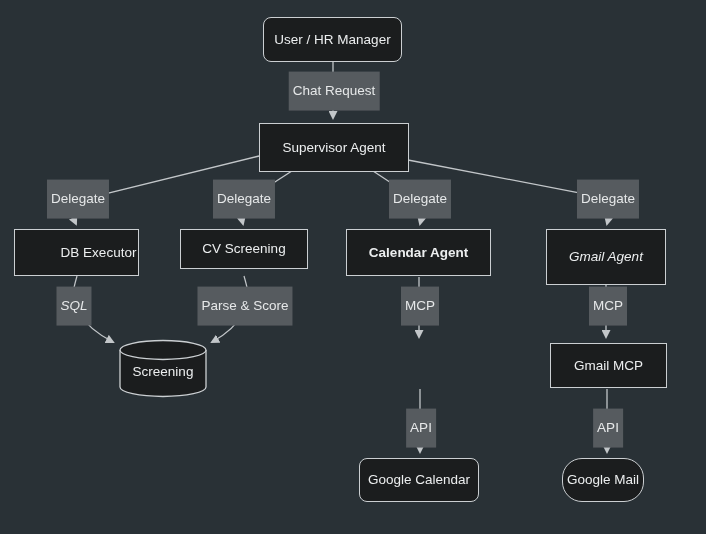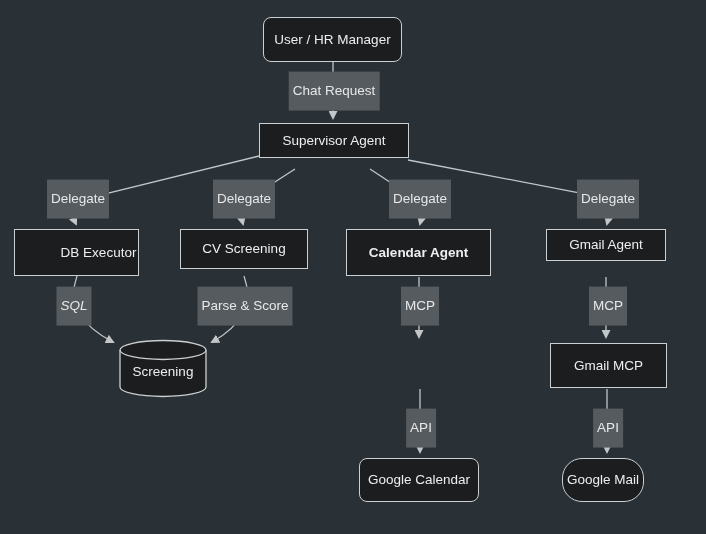--- a/index.html
+++ b/index.html
@@ -25,25 +25,25 @@
   }
   .rounded{border-radius:8px;}
   .ghost{background:transparent;border:none;}
   .elabel{
     position:absolute;transform:translate(-50%,-50%);
     background:var(--edge-label-bg);color:var(--edge-label-text);
     font-size:13.5px;padding:12px 4px;white-space:nowrap;line-height:1.1;
   }
   
   #n-user{left:263px;top:17px;width:139px;height:45px;}
-  #n-supervisor{left:259px;top:123px;width:150px;height:35px;}
+  #n-supervisor{left:259px;top:123px;width:150px;height:49px;}
   #n-db{left:14px;top:229px;width:125px;height:47px;padding-left:44px;}
   #n-cv{left:180px;top:229px;width:128px;height:40px;}
   #n-cal{left:346px;top:229px;width:145px;height:47px;font-weight:bold;}
-  #n-gma{left:546px;top:229px;width:120px;height:32px;}
+  #n-gma{left:546px;top:229px;width:120px;height:56px;font-style:italic;}
   #n-gcalmcp{left:333px;top:343px;width:177px;height:45px;}
   #n-gmailmcp{left:550px;top:343px;width:117px;height:45px;}
   #n-gcal{left:359px;top:458px;width:120px;height:44px;}
   #n-gmail{left:562px;top:458px;width:82px;height:44px;border-radius:20px;}
   #n-pg{left:120px;top:353px;width:86px;height:38px;}
   
   #l-chat{left:334px;top:91px;}
   #l-d1{left:78px;top:199px;}
   #l-d2{left:244px;top:199px;}
   #l-d3{left:420px;top:199px;}

